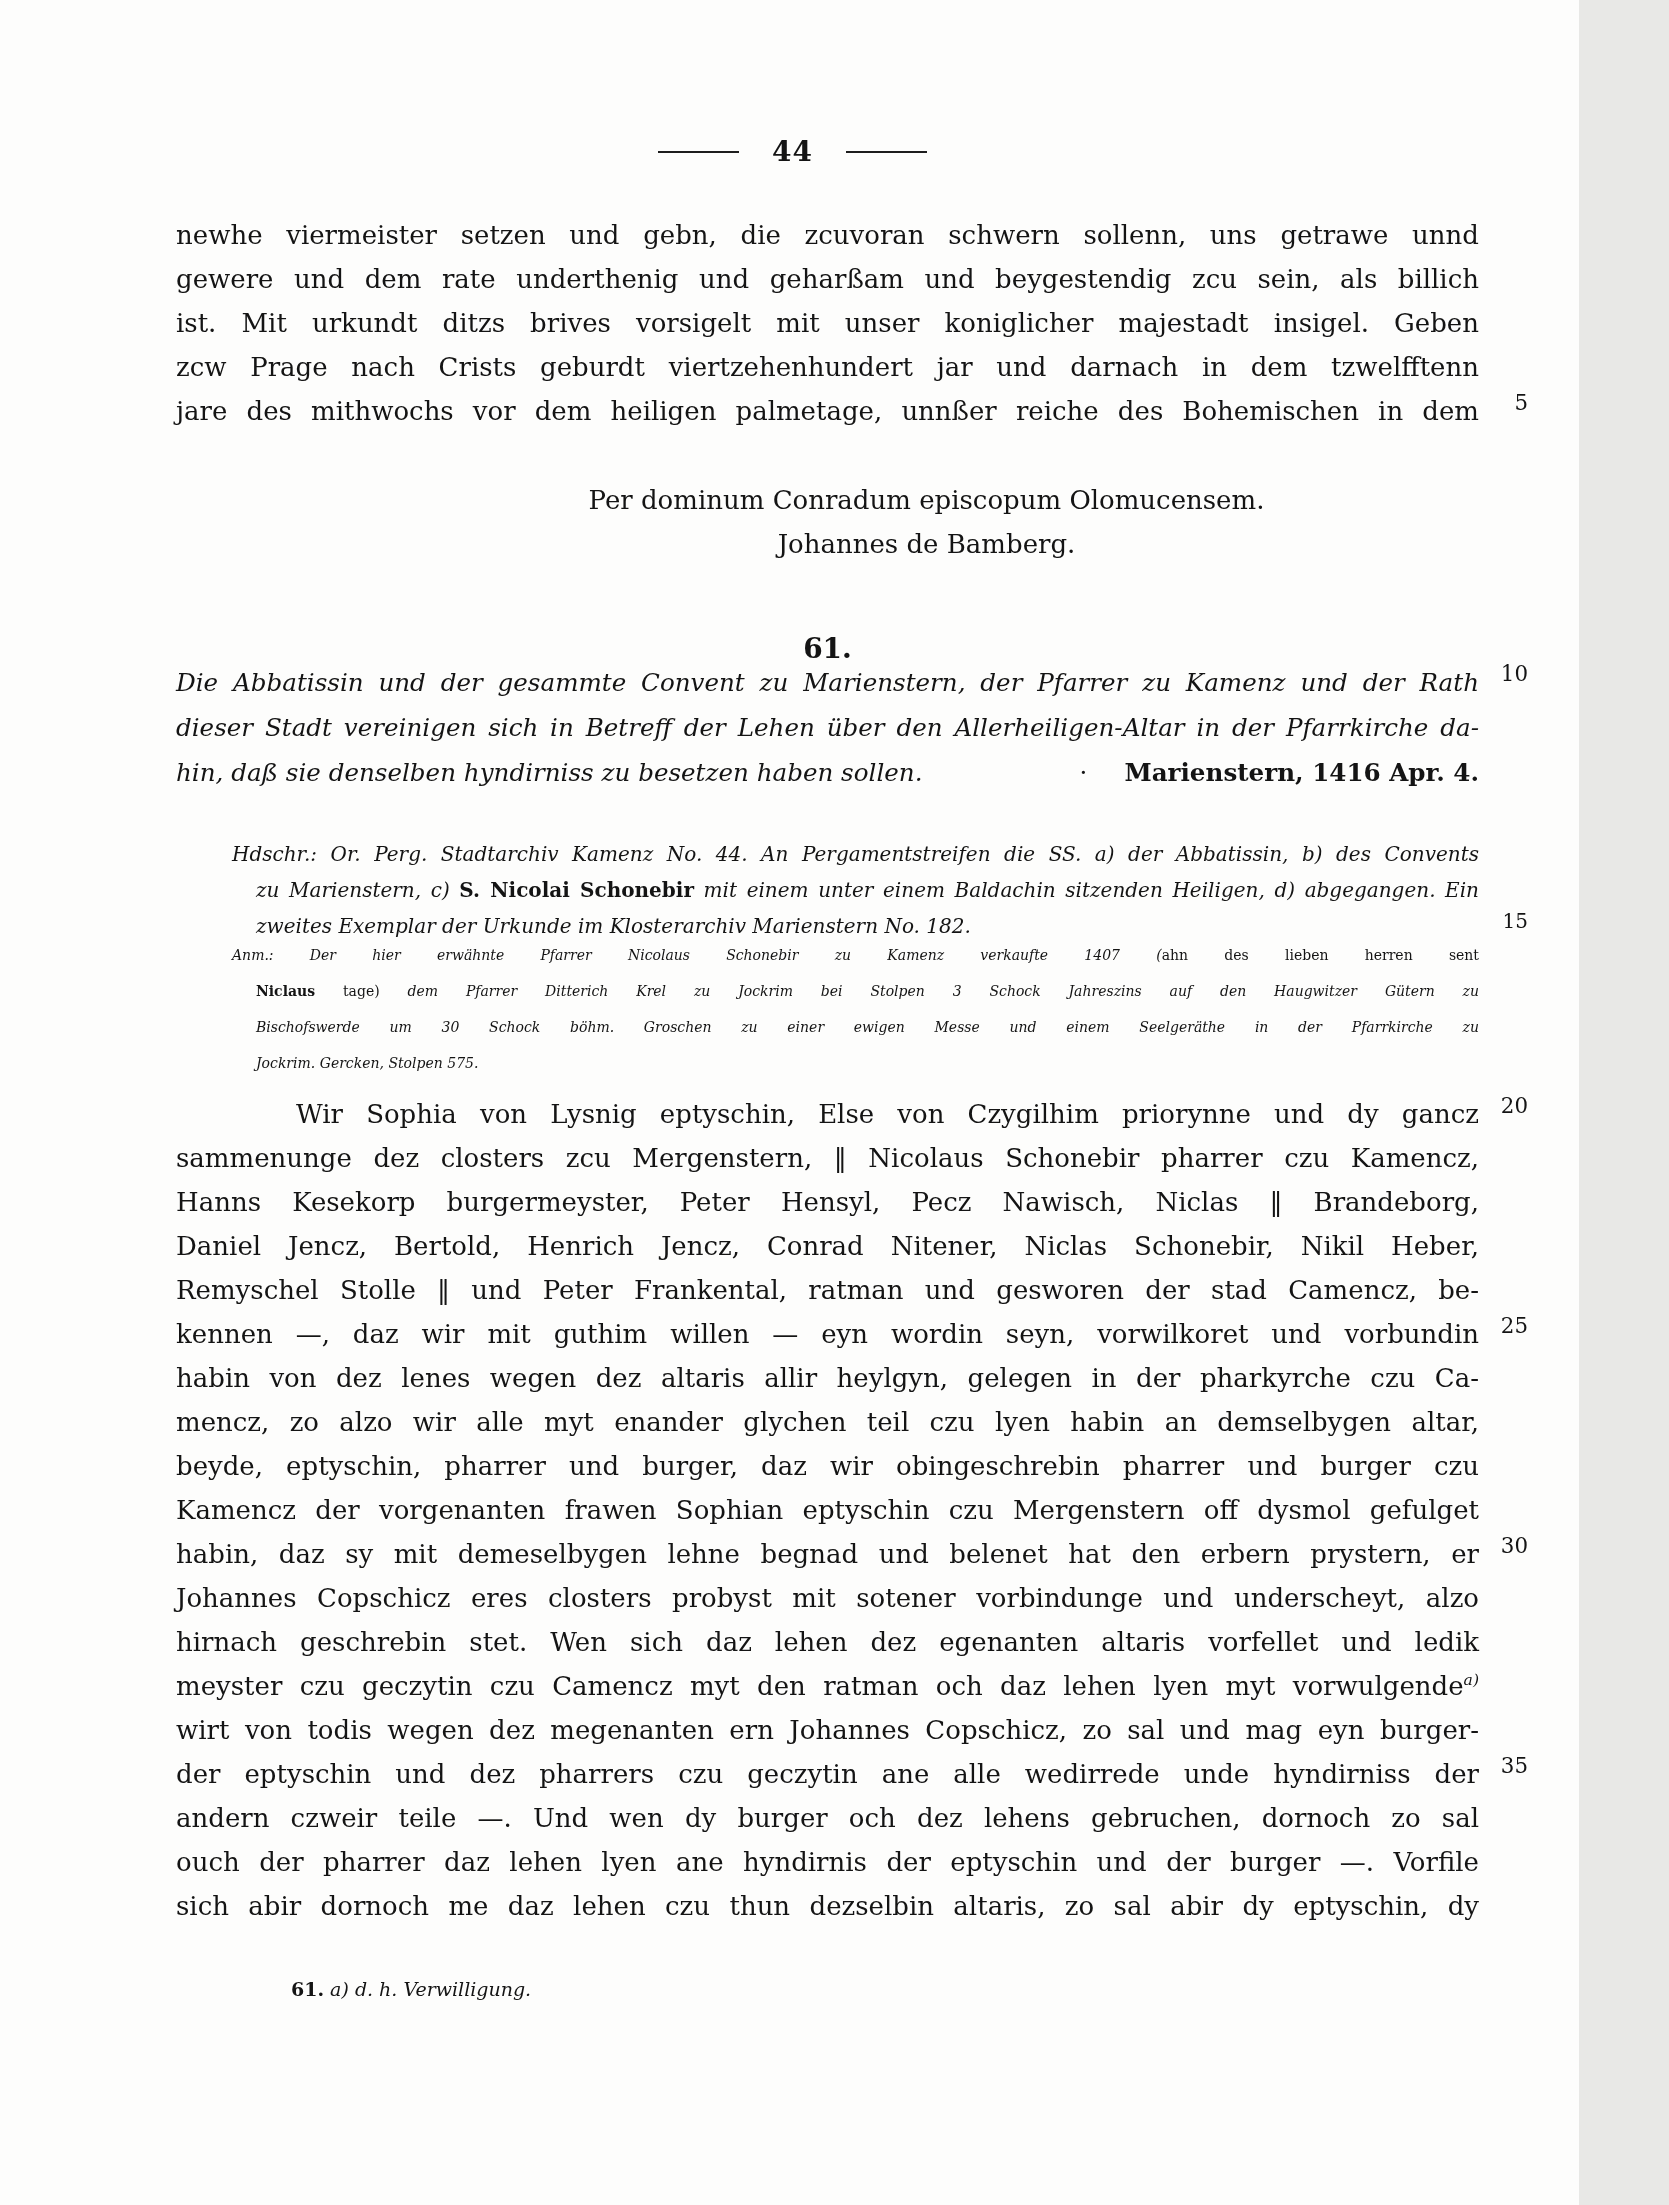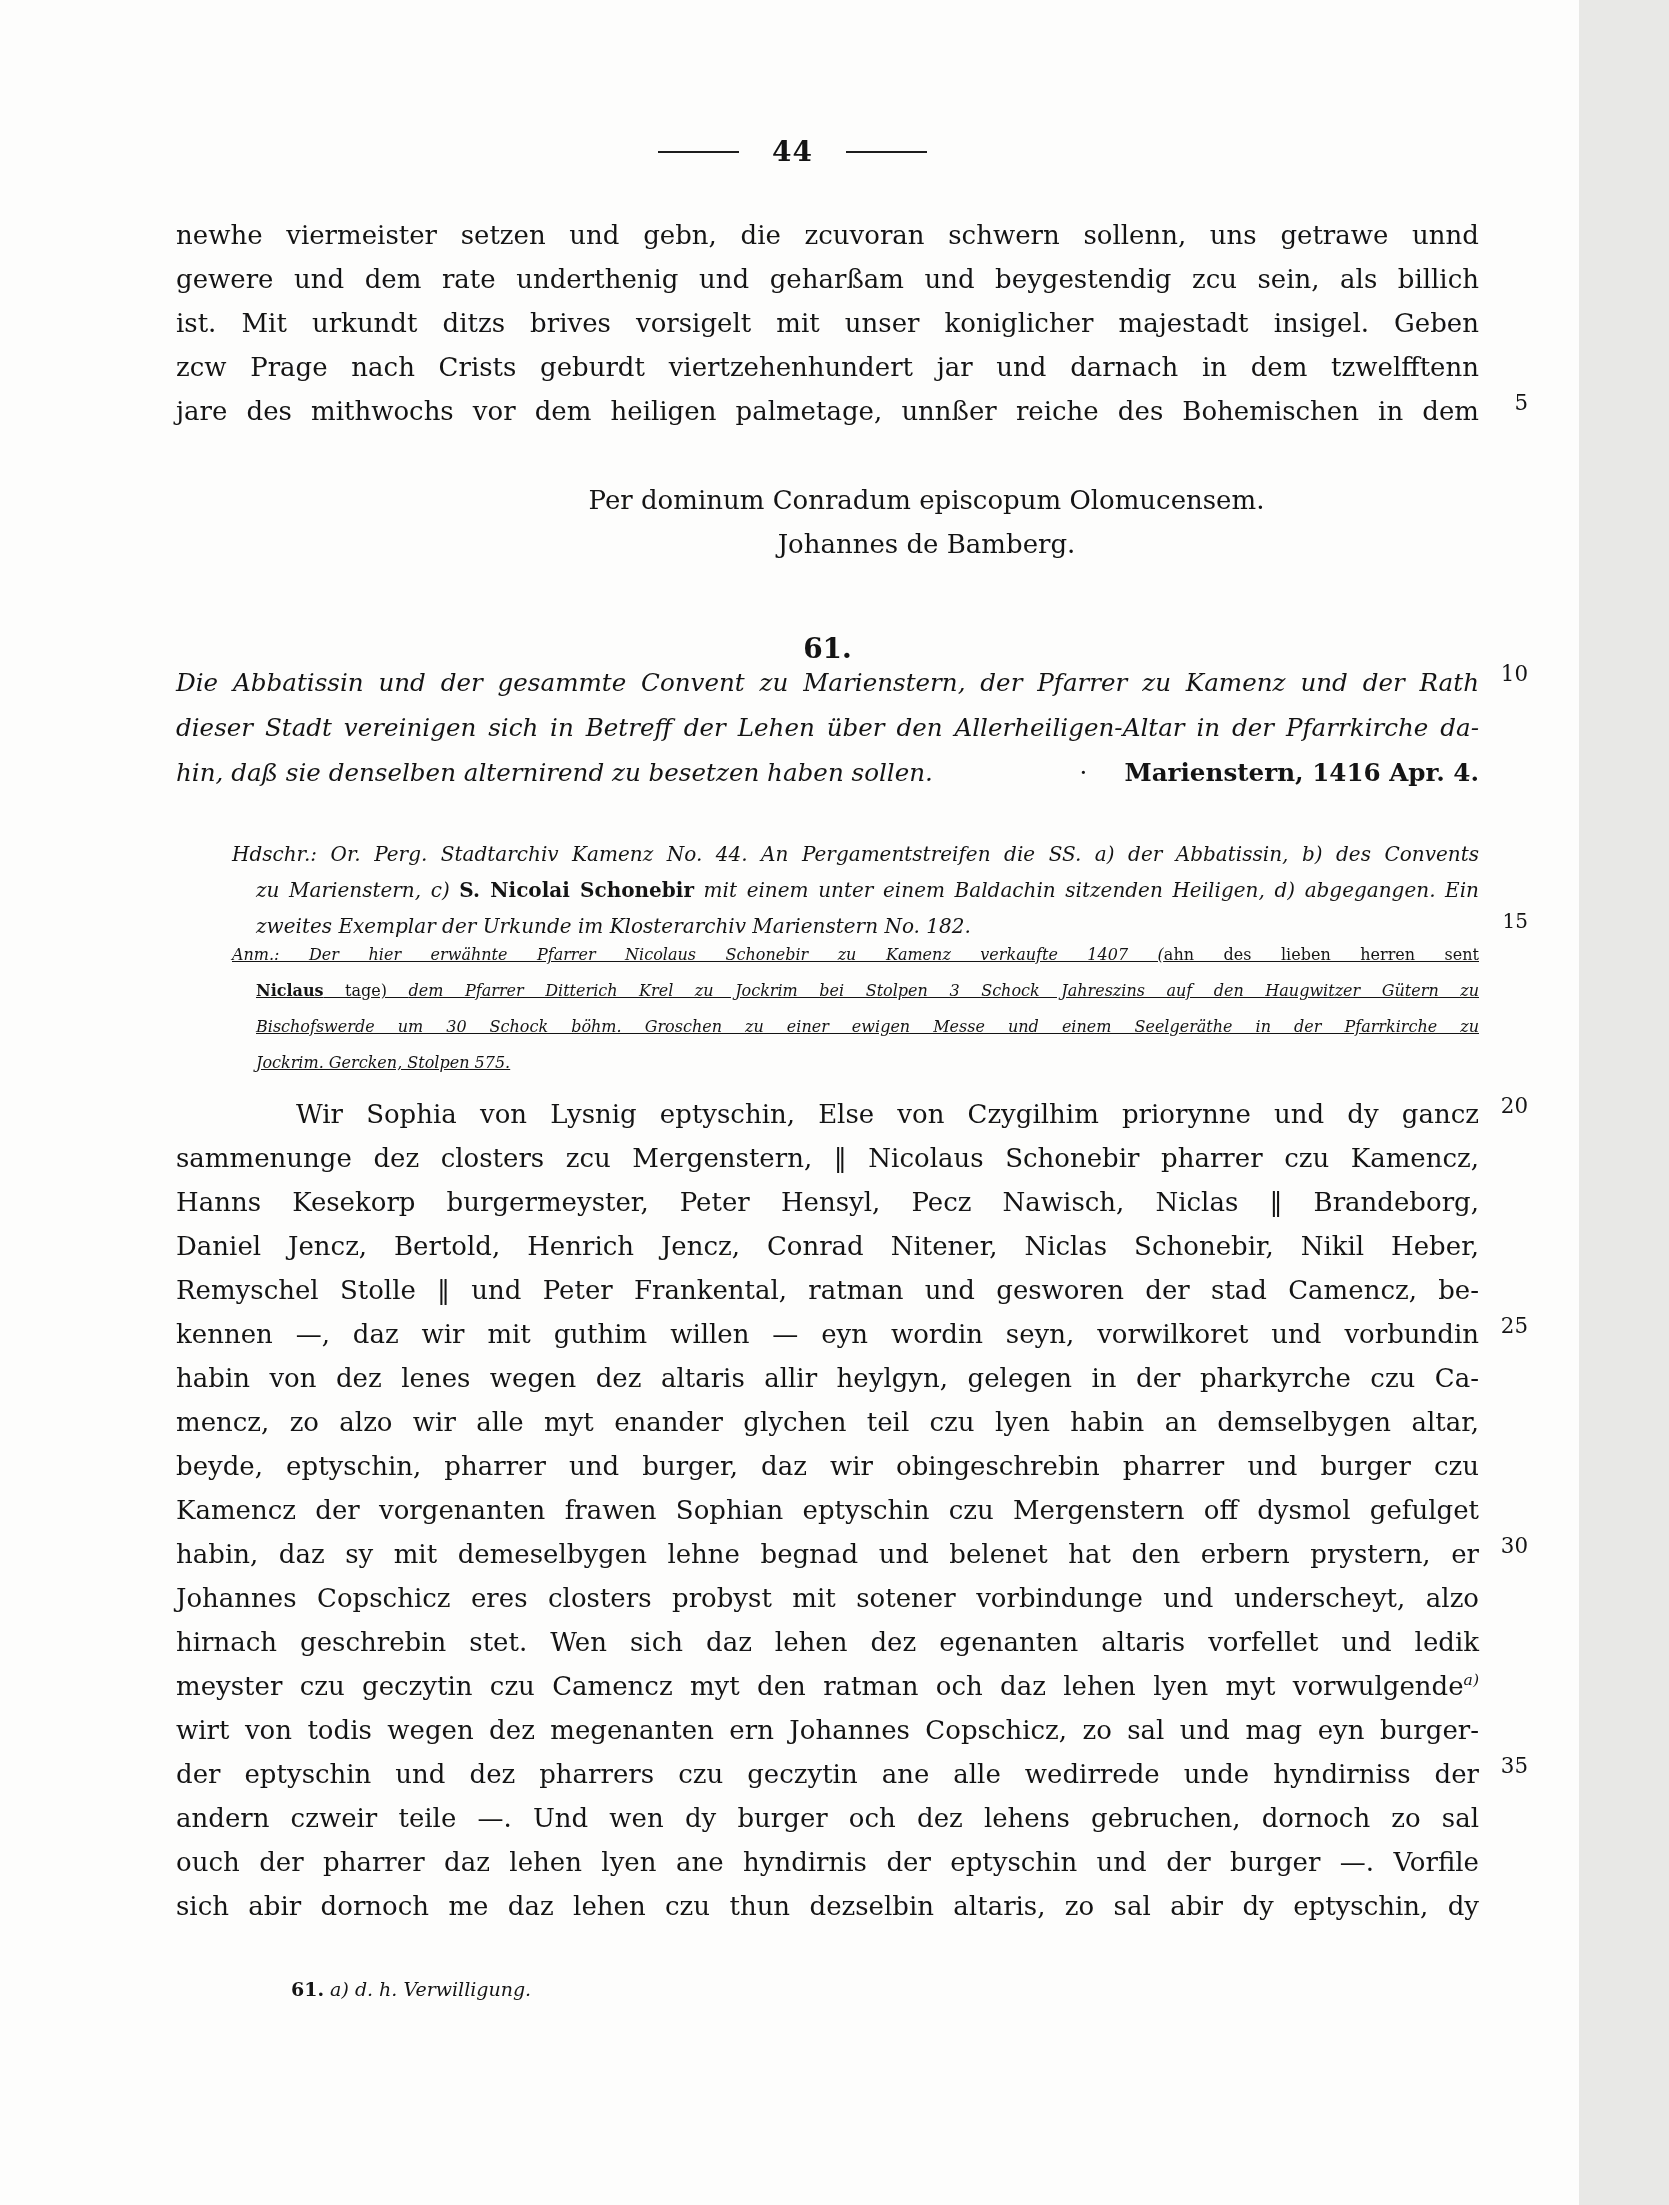--- a/index.html
+++ b/index.html
@@ -20,21 +20,21 @@
   #page-number{font-size:28px;font-weight:700;line-height:1;letter-spacing:1.1px;}
 
   
   .col{position:absolute;left:176px;width:1303px;}
 
   #para1      {top:213px;  font-size:26px; line-height:44px;}
   #signature  {top:478px;  font-size:26px; line-height:44px;}
   #section-no {top:633px; font-size:28px; line-height:32px; font-weight:700; text-align:center;}
   #summary    {top:660px; font-size:24.6px; line-height:45px; font-style:italic;}
   #hdschr     {top:836px; font-size:20px; line-height:36px; font-style:italic;}
-  #anm        {top:937px; font-size:16px; line-height:36px; font-style:italic;text-decoration:underline;}
+  #anm        {top:937px; font-size:14px; line-height:36px; font-style:italic;}
   #main-text  {top:1092px; font-size:26px; line-height:44px;}
   #footnote   {top:1976px; font-size:19px; line-height:27px; padding-left:115px;}
 
   .line{position:relative;}
   .line.j{text-align:justify;text-align-last:justify;}
   .line.center-shift{text-align:center;padding-left:198px;}
 
   
   .note-hang .line{padding-left:80px;}
   .note-hang .line.first{padding-left:56px;}
@@ -78,21 +78,21 @@
   <div class="col" id="signature">
       <div class="line center-shift"><span>Per dominum Conradum episcopum Olomucensem.</span></div>
       <div class="line center-shift"><span>Johannes de Bamberg.</span></div>
     </div>
 
   <div class="col" id="section-no"><span>61.</span></div>
 
   <div class="col" id="summary">
       <div class="line j"><span>Die Abbatissin und der gesammte Convent zu Marienstern, der Pfarrer zu Kamenz und der Rath</span><span class="mnum">10</span></div>
       <div class="line j"><span>dieser Stadt vereinigen sich in Betreff der Lehen über den Allerheiligen-Altar in der Pfarrkirche da-</span></div>
-      <div class="line"><span>hin, daß sie denselben alternirend zu besetzen haben sollen.</span><span class="right-slot"><span class="seg-dot">·</span><span class="seg-b">Marienstern, 1416 Apr. 4.</span></span></div>
+      <div class="line"><span>hin, daß sie denselben hyndirniss zu besetzen haben sollen.</span><span class="right-slot"><span class="seg-dot">·</span><span class="seg-b">Marienstern, 1416 Apr. 4.</span></span></div>
     </div>
 
   <div class="col note-hang" id="hdschr">
       <div class="line j first"><span>Hdschr.: Or. Perg. Stadtarchiv Kamenz No. 44. An Pergamentstreifen die SS. a) der Abbatissin, b) des Convents</span></div>
       <div class="line j"><span>zu Marienstern, c) </span><span class="seg-rb">S. Nicolai Schonebir</span><span> mit einem unter einem Baldachin sitzenden Heiligen, d) abgegangen. Ein</span></div>
       <div class="line"><span>zweites Exemplar der Urkunde im Klosterarchiv Marienstern No. 182.</span><span class="mnum">15</span></div>
     </div>
 
   <div class="col note-hang" id="anm">
       <div class="line j first"><span>Anm.: Der hier erwähnte Pfarrer Nicolaus Schonebir zu Kamenz verkaufte 1407 (</span><span class="seg-r">ahn des lieben herren sent</span></div>

